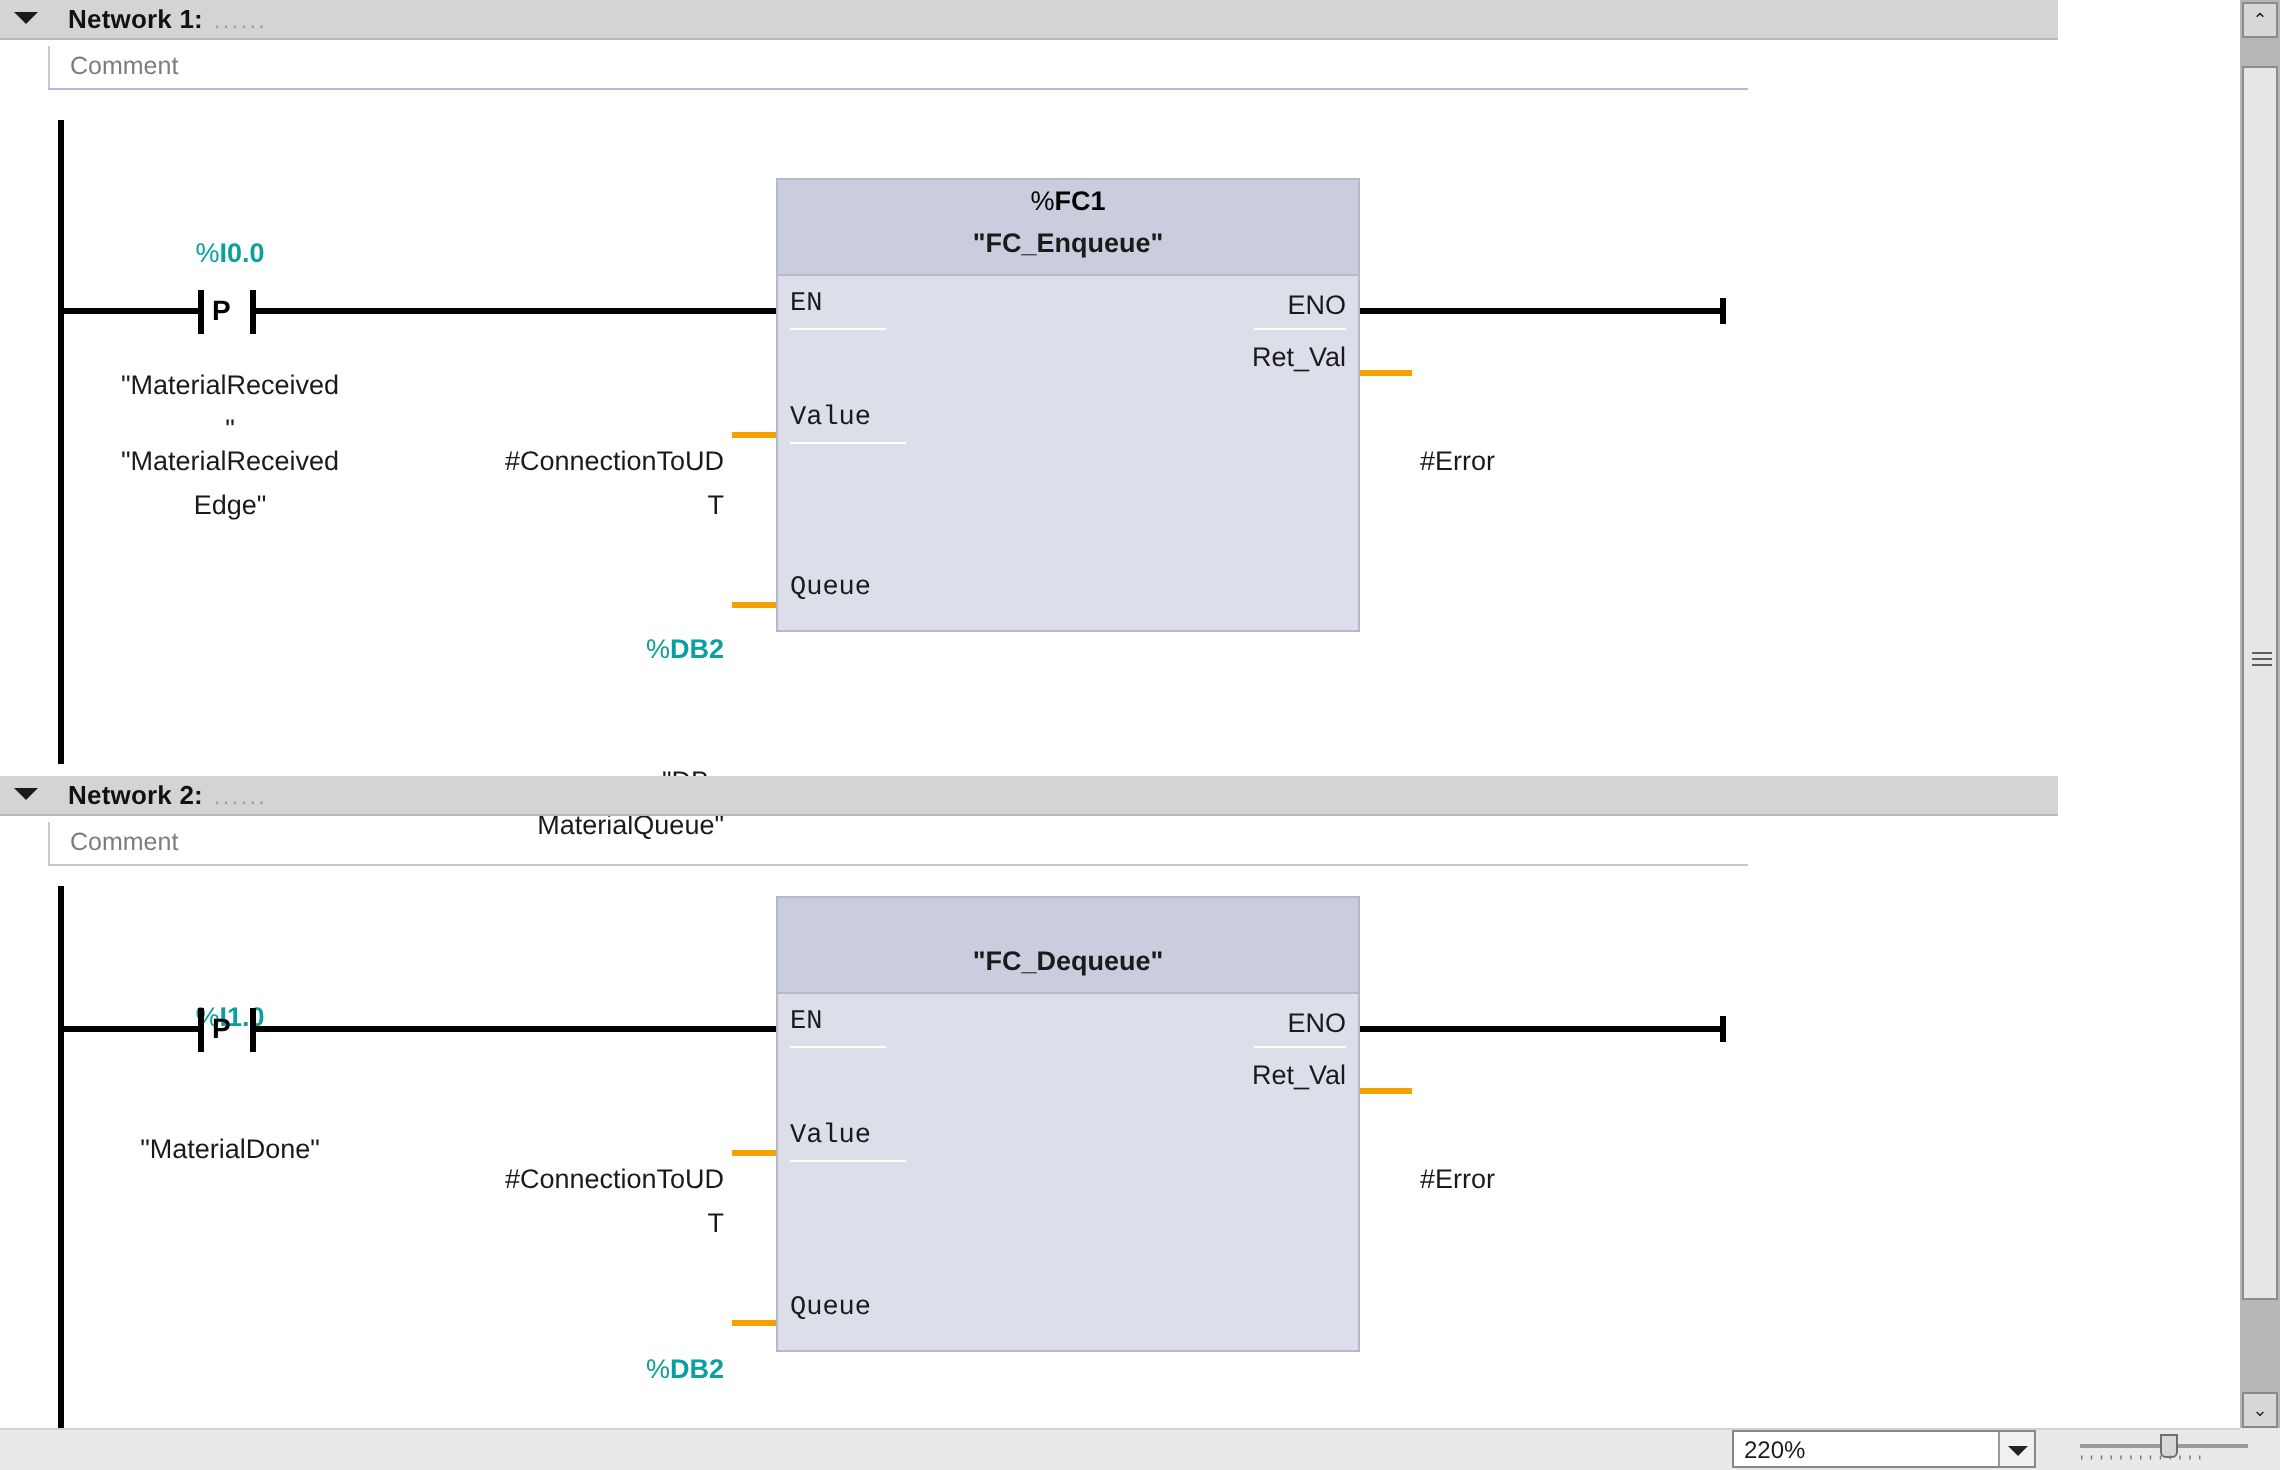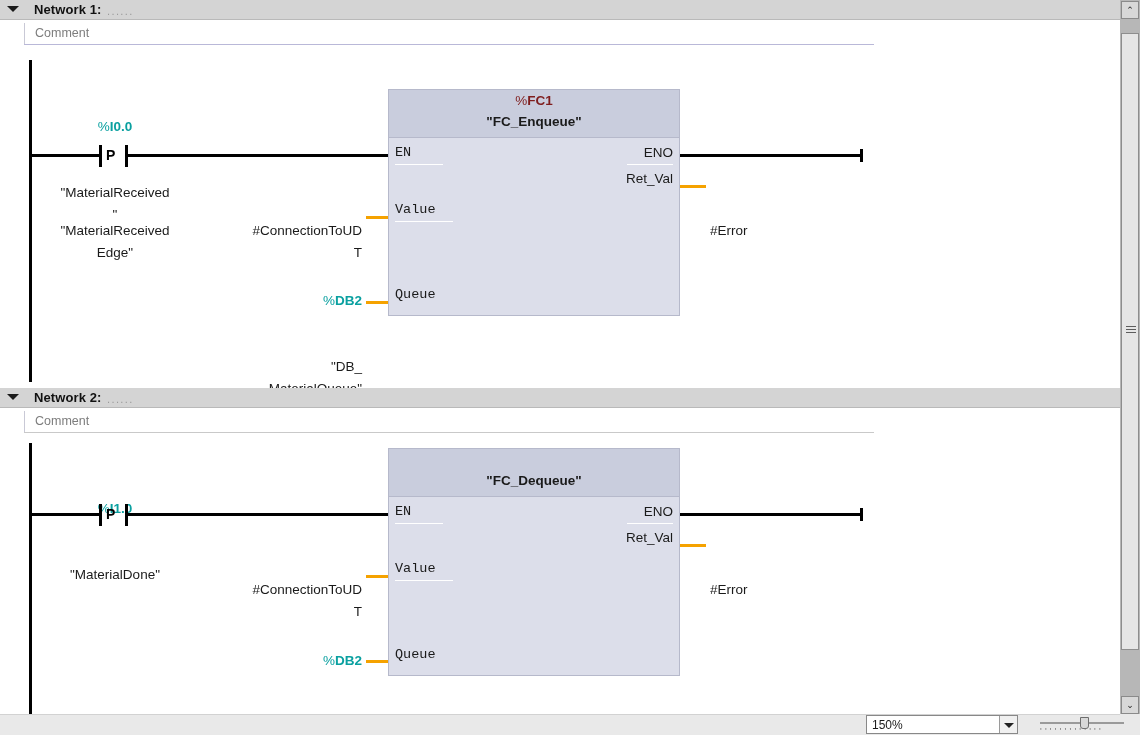--- a/index.html
+++ b/index.html
@@ -23,21 +23,21 @@
     width: 1120px;
     height: 714px;
     background: #ffffff;
     overflow: hidden;
   }
 
   
   .net-header {
     position: absolute;
     left: 0;
-    width: 1120px;
+    width: 1029px;
     height: 20px;
     background: #d4d4d4;
     border-bottom: 1px solid #b9b9b9;
     box-sizing: border-box;
   }
   .net-tri {
     position: absolute;
     left: 7px;
     top: 6px;
     width: 0; height: 0;
@@ -151,20 +151,21 @@
     position: absolute;
     text-align: right;
     font-size: 13.5px;
     color: #1a1a1a;
     line-height: 22px;
     white-space: pre;
   }
   .op-right .addr {
     color: #0aa0a0;
     font-weight: bold;
+    margin-top: 24px;
   }
   .op-right .addr .pct { font-weight: normal; }
 
   .op-left {
     position: absolute;
     text-align: left;
     font-size: 13.5px;
     color: #1a1a1a;
     line-height: 22px;
     white-space: pre;
@@ -186,21 +187,21 @@
     border-bottom: 1px solid #b6b9cb;
     box-sizing: border-box;
   }
   .fb-num {
     position: absolute;
     top: 3px;
     width: 100%;
     text-align: center;
     font-size: 13.5px;
     font-weight: bold;
-    color: #7f1d1d;
+    color: #000000;
   }
   .fb-num .pct { font-weight: normal; }
   .fb-name {
     position: absolute;
     top: 24px;
     width: 100%;
     text-align: center;
     font-size: 13.5px;
     font-weight: bold;
     color: #1a1a1a;
@@ -510,21 +511,21 @@
   </div>
   <div class="sb-btn down">
     <span class="sb-chev">⌄</span>
   </div>
 </div>
 
 <div class="statusbar"></div>
 <div class="corner-box"></div>
 
 <div class="zoom-combo">
-  <span class="zoom-value">150%</span>
+  <span class="zoom-value">220%</span>
   <span class="zoom-arrow-btn">
     <i></i>
   </span>
 </div>
 
 <div class="zoom-slider">
   <div class="zoom-track"></div>
   <div class="zoom-thumb"></div>
   <div class="zoom-ticks">'''''''''''''</div>
 </div>

